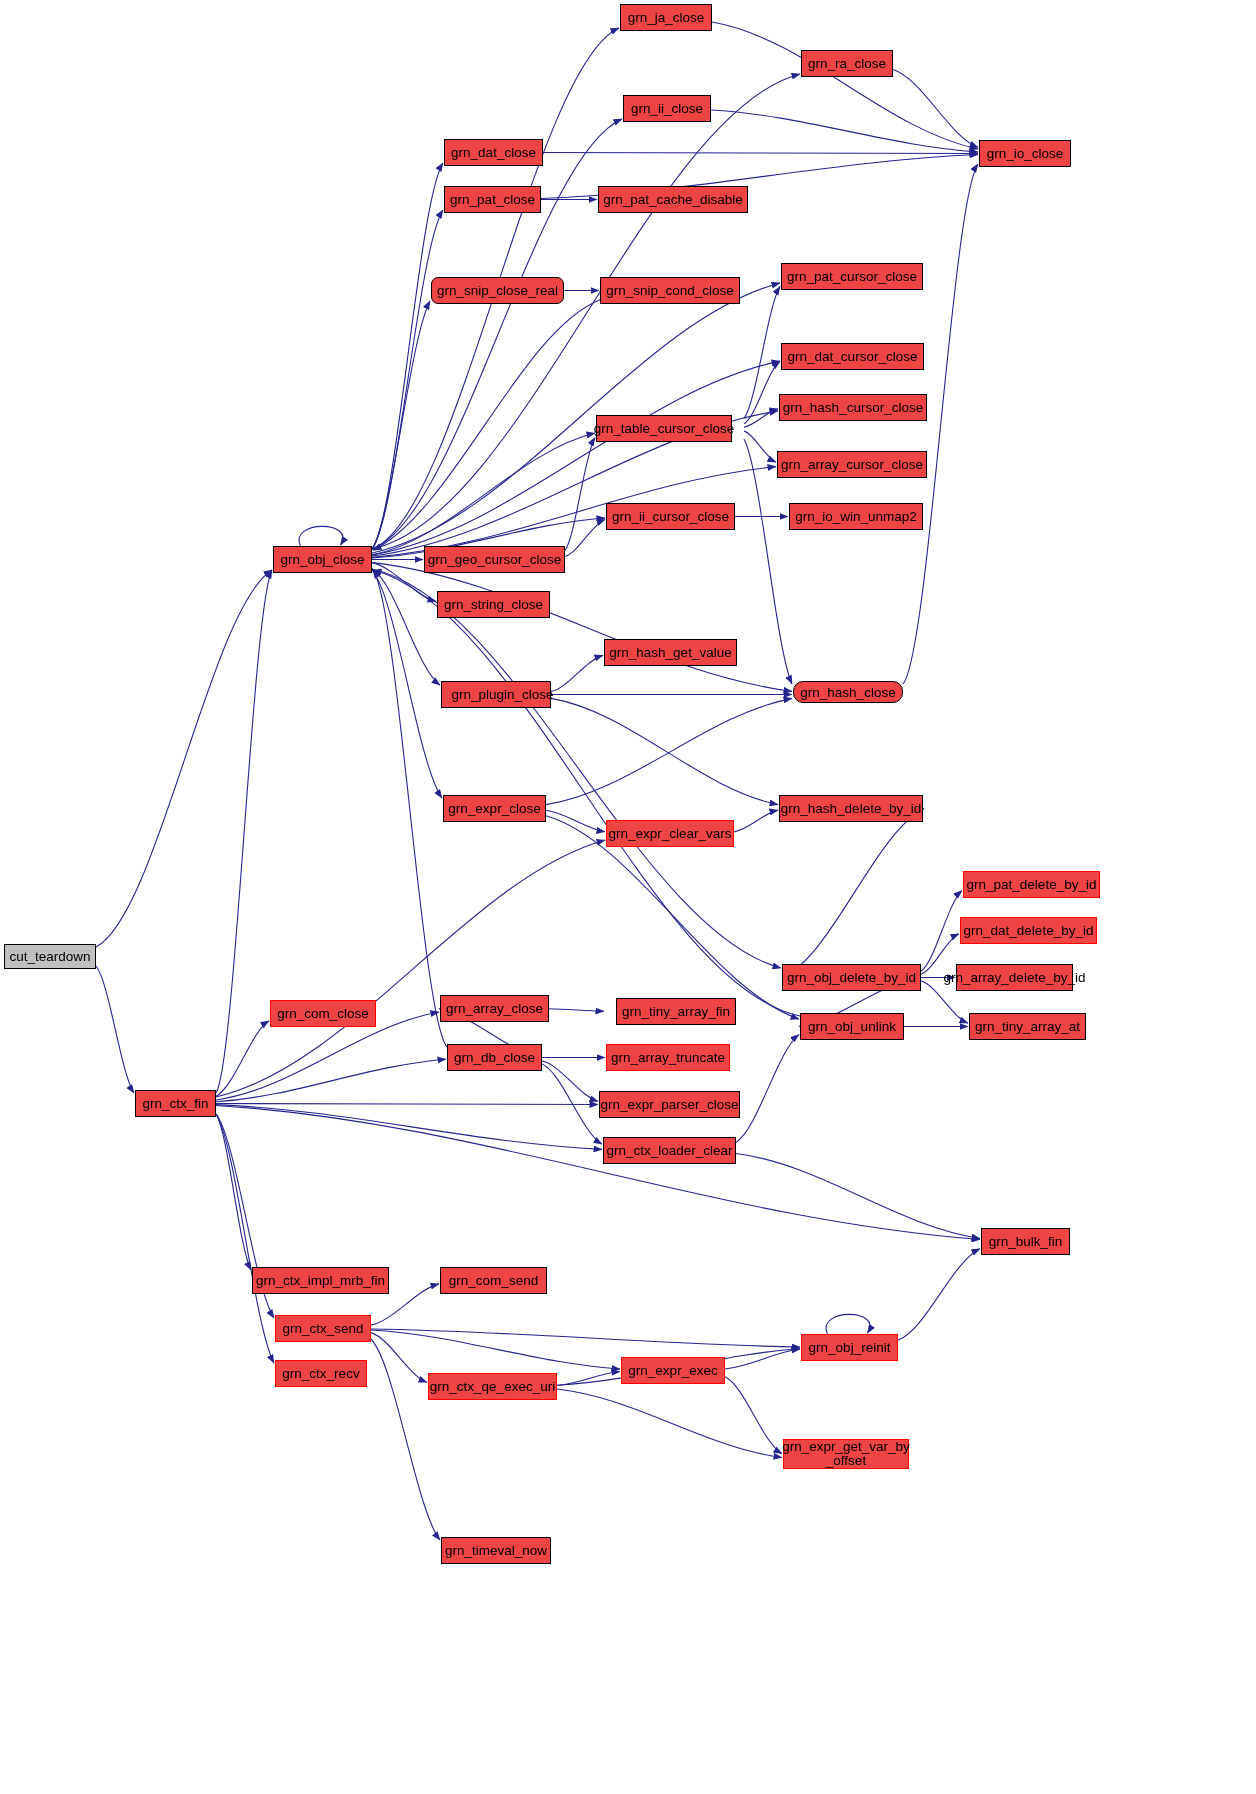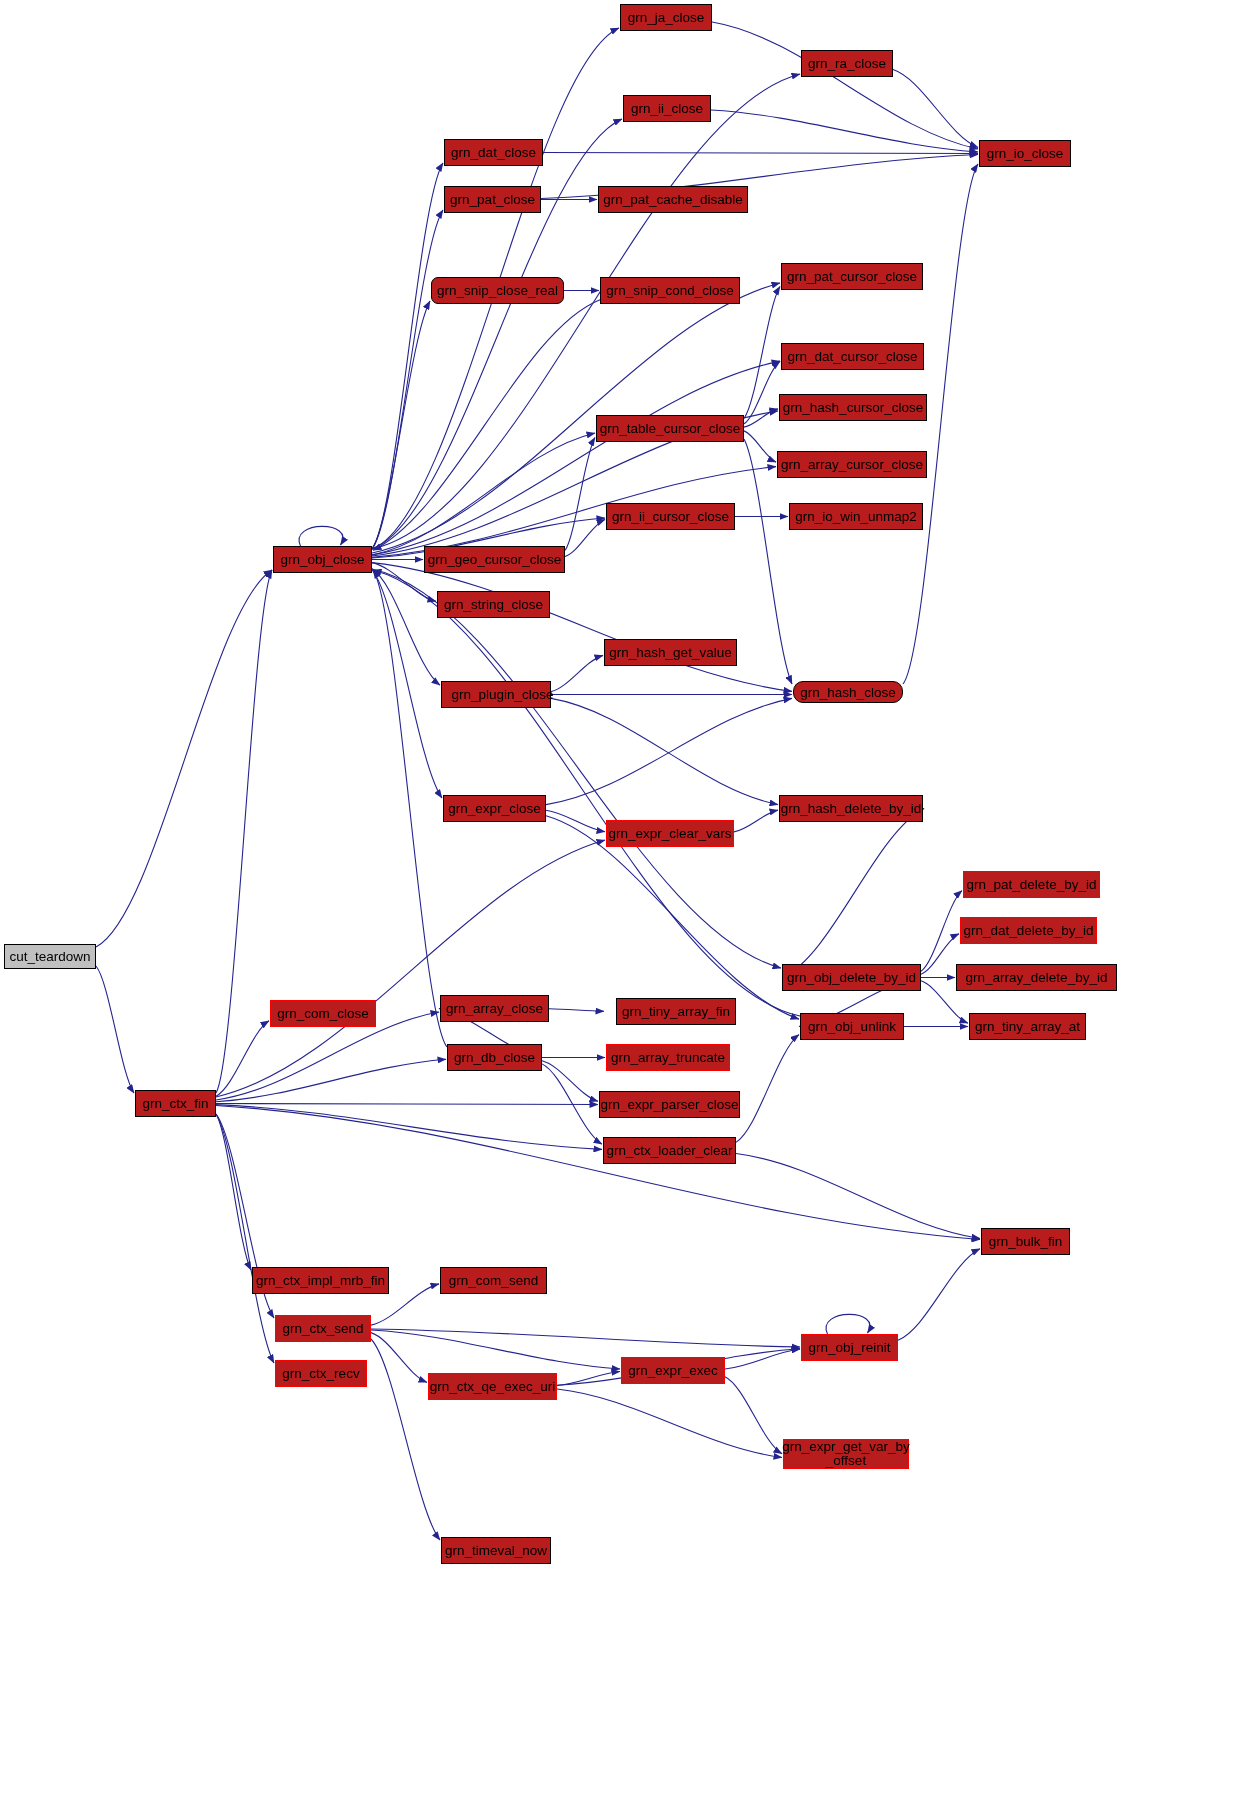--- a/index.html
+++ b/index.html
@@ -1,20 +1,20 @@
 <!DOCTYPE html>
 <html><head>
 <meta charset="utf-8">
 <style>
   html,body{margin:0;padding:0;background:#ffffff;}
   body{font-family:"Liberation Sans", sans-serif;}
   #canvas{position:relative;width:1256px;height:1794px;background:#fff;overflow:hidden;}
   svg#edges{position:absolute;left:0;top:0;width:1256px;height:1794px;}
   .node{position:absolute;box-sizing:border-box;display:flex;align-items:center;justify-content:center;
-        background:#b91c1c;border:1px solid #000000;font-size:13.5px;color:#000;white-space:nowrap;
+        background:#ef4444;border:1px solid #000000;font-size:13.5px;color:#000;white-space:nowrap;
         letter-spacing:0px;}
   .node.red{border:1.6px solid #ff0000;}
   .node.gray{background:#c0c0c0;border:1px solid #000;}
   .node span{pointer-events:none;}
 </style>
 </head>
 <body>
 
 <div id="canvas">
   <svg id="edges" xmlns="http://www.w3.org/2000/svg">
@@ -140,21 +140,21 @@
       </div>
       <div class="node" style="left: 600px; top: 277px; width: 140px; height: 27px;">
         <span>grn_snip_cond_close</span>
       </div>
       <div class="node" style="left: 781px; top: 343px; width: 143px; height: 27px;">
         <span>grn_dat_cursor_close</span>
       </div>
       <div class="node" style="left: 779px; top: 394px; width: 148px; height: 27px;">
         <span>grn_hash_cursor_close</span>
       </div>
-      <div class="node" style="left: 596px; top: 415px; width: 148px; height: 27px;">
+      <div class="node" style="left: 596px; top: 415px; width: 136px; height: 27px;">
         <span>grn_table_cursor_close</span>
       </div>
       <div class="node" style="left: 777px; top: 451px; width: 150px; height: 27px;">
         <span>grn_array_cursor_close</span>
       </div>
       <div class="node" style="left: 606px; top: 503px; width: 129px; height: 27px;">
         <span>grn_ii_cursor_close</span>
       </div>
       <div class="node" style="left: 789px; top: 503px; width: 134px; height: 27px;">
         <span>grn_io_win_unmap2</span>
@@ -188,21 +188,21 @@
       </div>
       <div class="node red" style="left: 963px; top: 871px; width: 137px; height: 27px;">
         <span>grn_pat_delete_by_id</span>
       </div>
       <div class="node red" style="left: 960px; top: 917px; width: 137px; height: 27px;">
         <span>grn_dat_delete_by_id</span>
       </div>
       <div class="node" style="left: 782px; top: 964px; width: 139px; height: 27px;">
         <span>grn_obj_delete_by_id</span>
       </div>
-      <div class="node" style="left: 956px; top: 964px; width: 161px; height: 27px;">
+      <div class="node" style="left: 956px; top: 964px; width: 117px; height: 27px;">
         <span>grn_array_delete_by_id</span>
       </div>
       <div class="node gray" style="left: 4px; top: 944px; width: 92px; height: 25px;">
         <span>cut_teardown</span>
       </div>
       <div class="node red" style="left: 270px; top: 1000px; width: 106px; height: 27px;">
         <span>grn_com_close</span>
       </div>
       <div class="node" style="left: 440px; top: 995px; width: 109px; height: 27px;">
         <span>grn_array_close</span>

